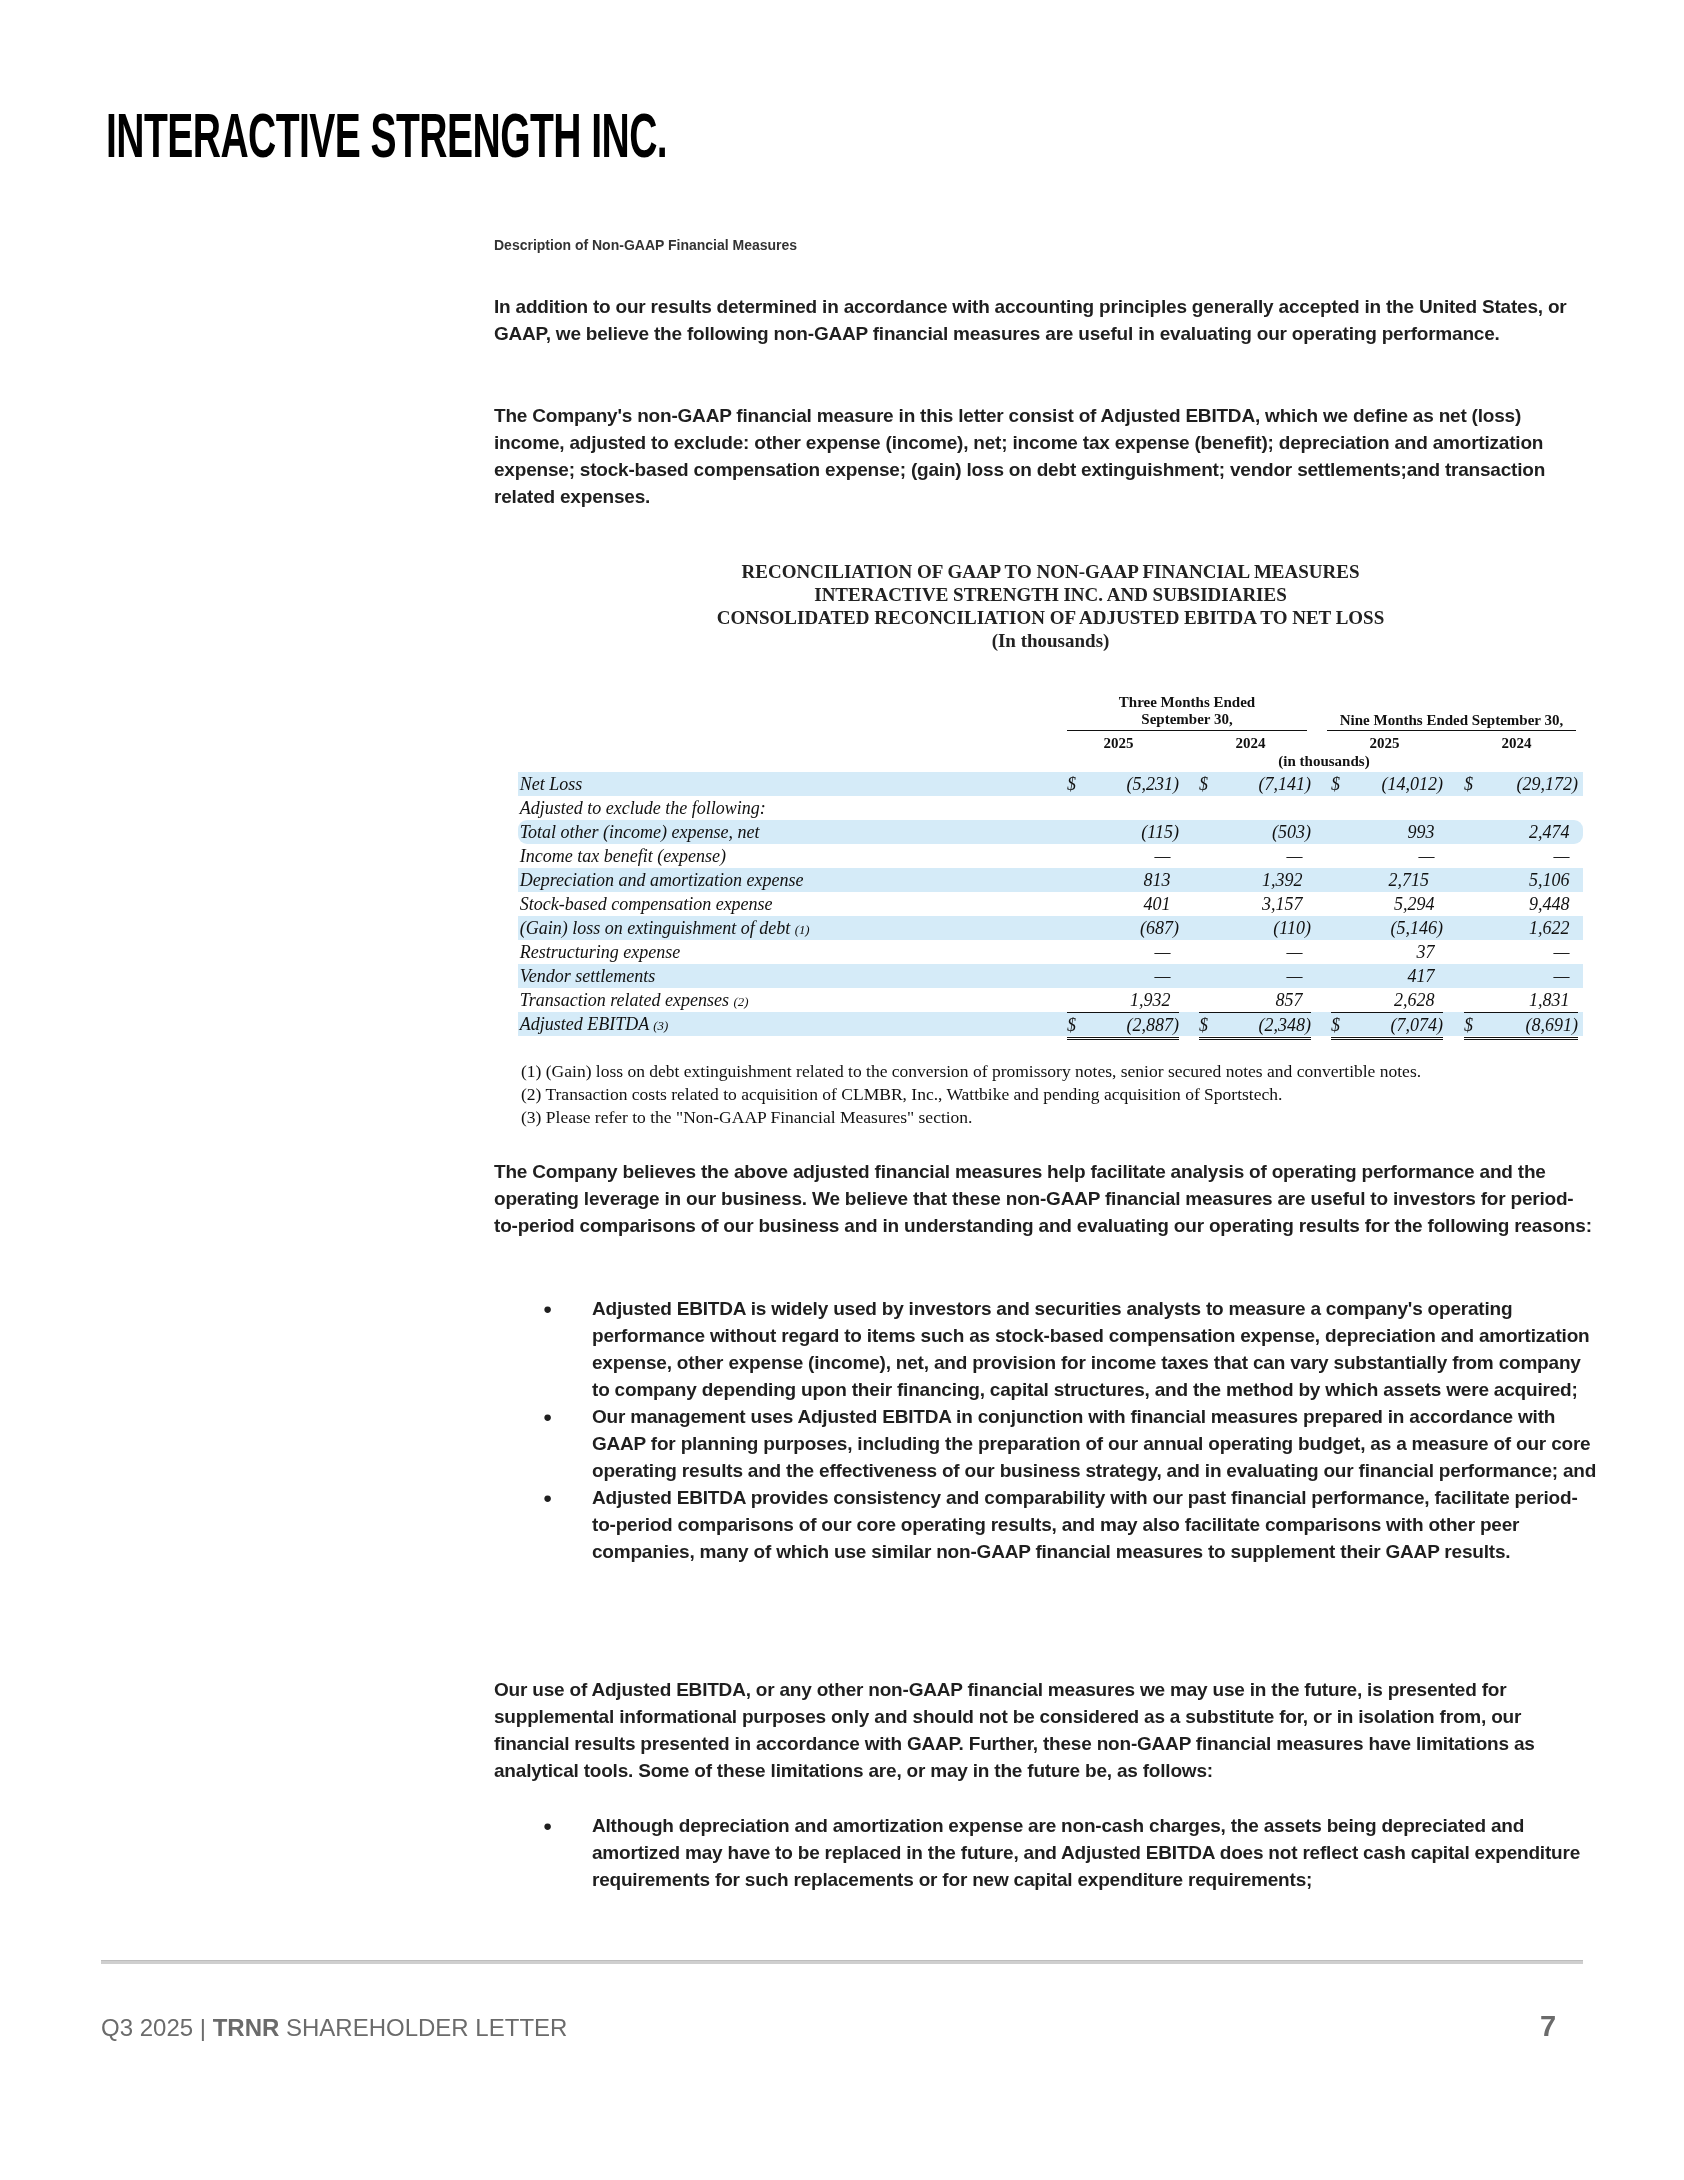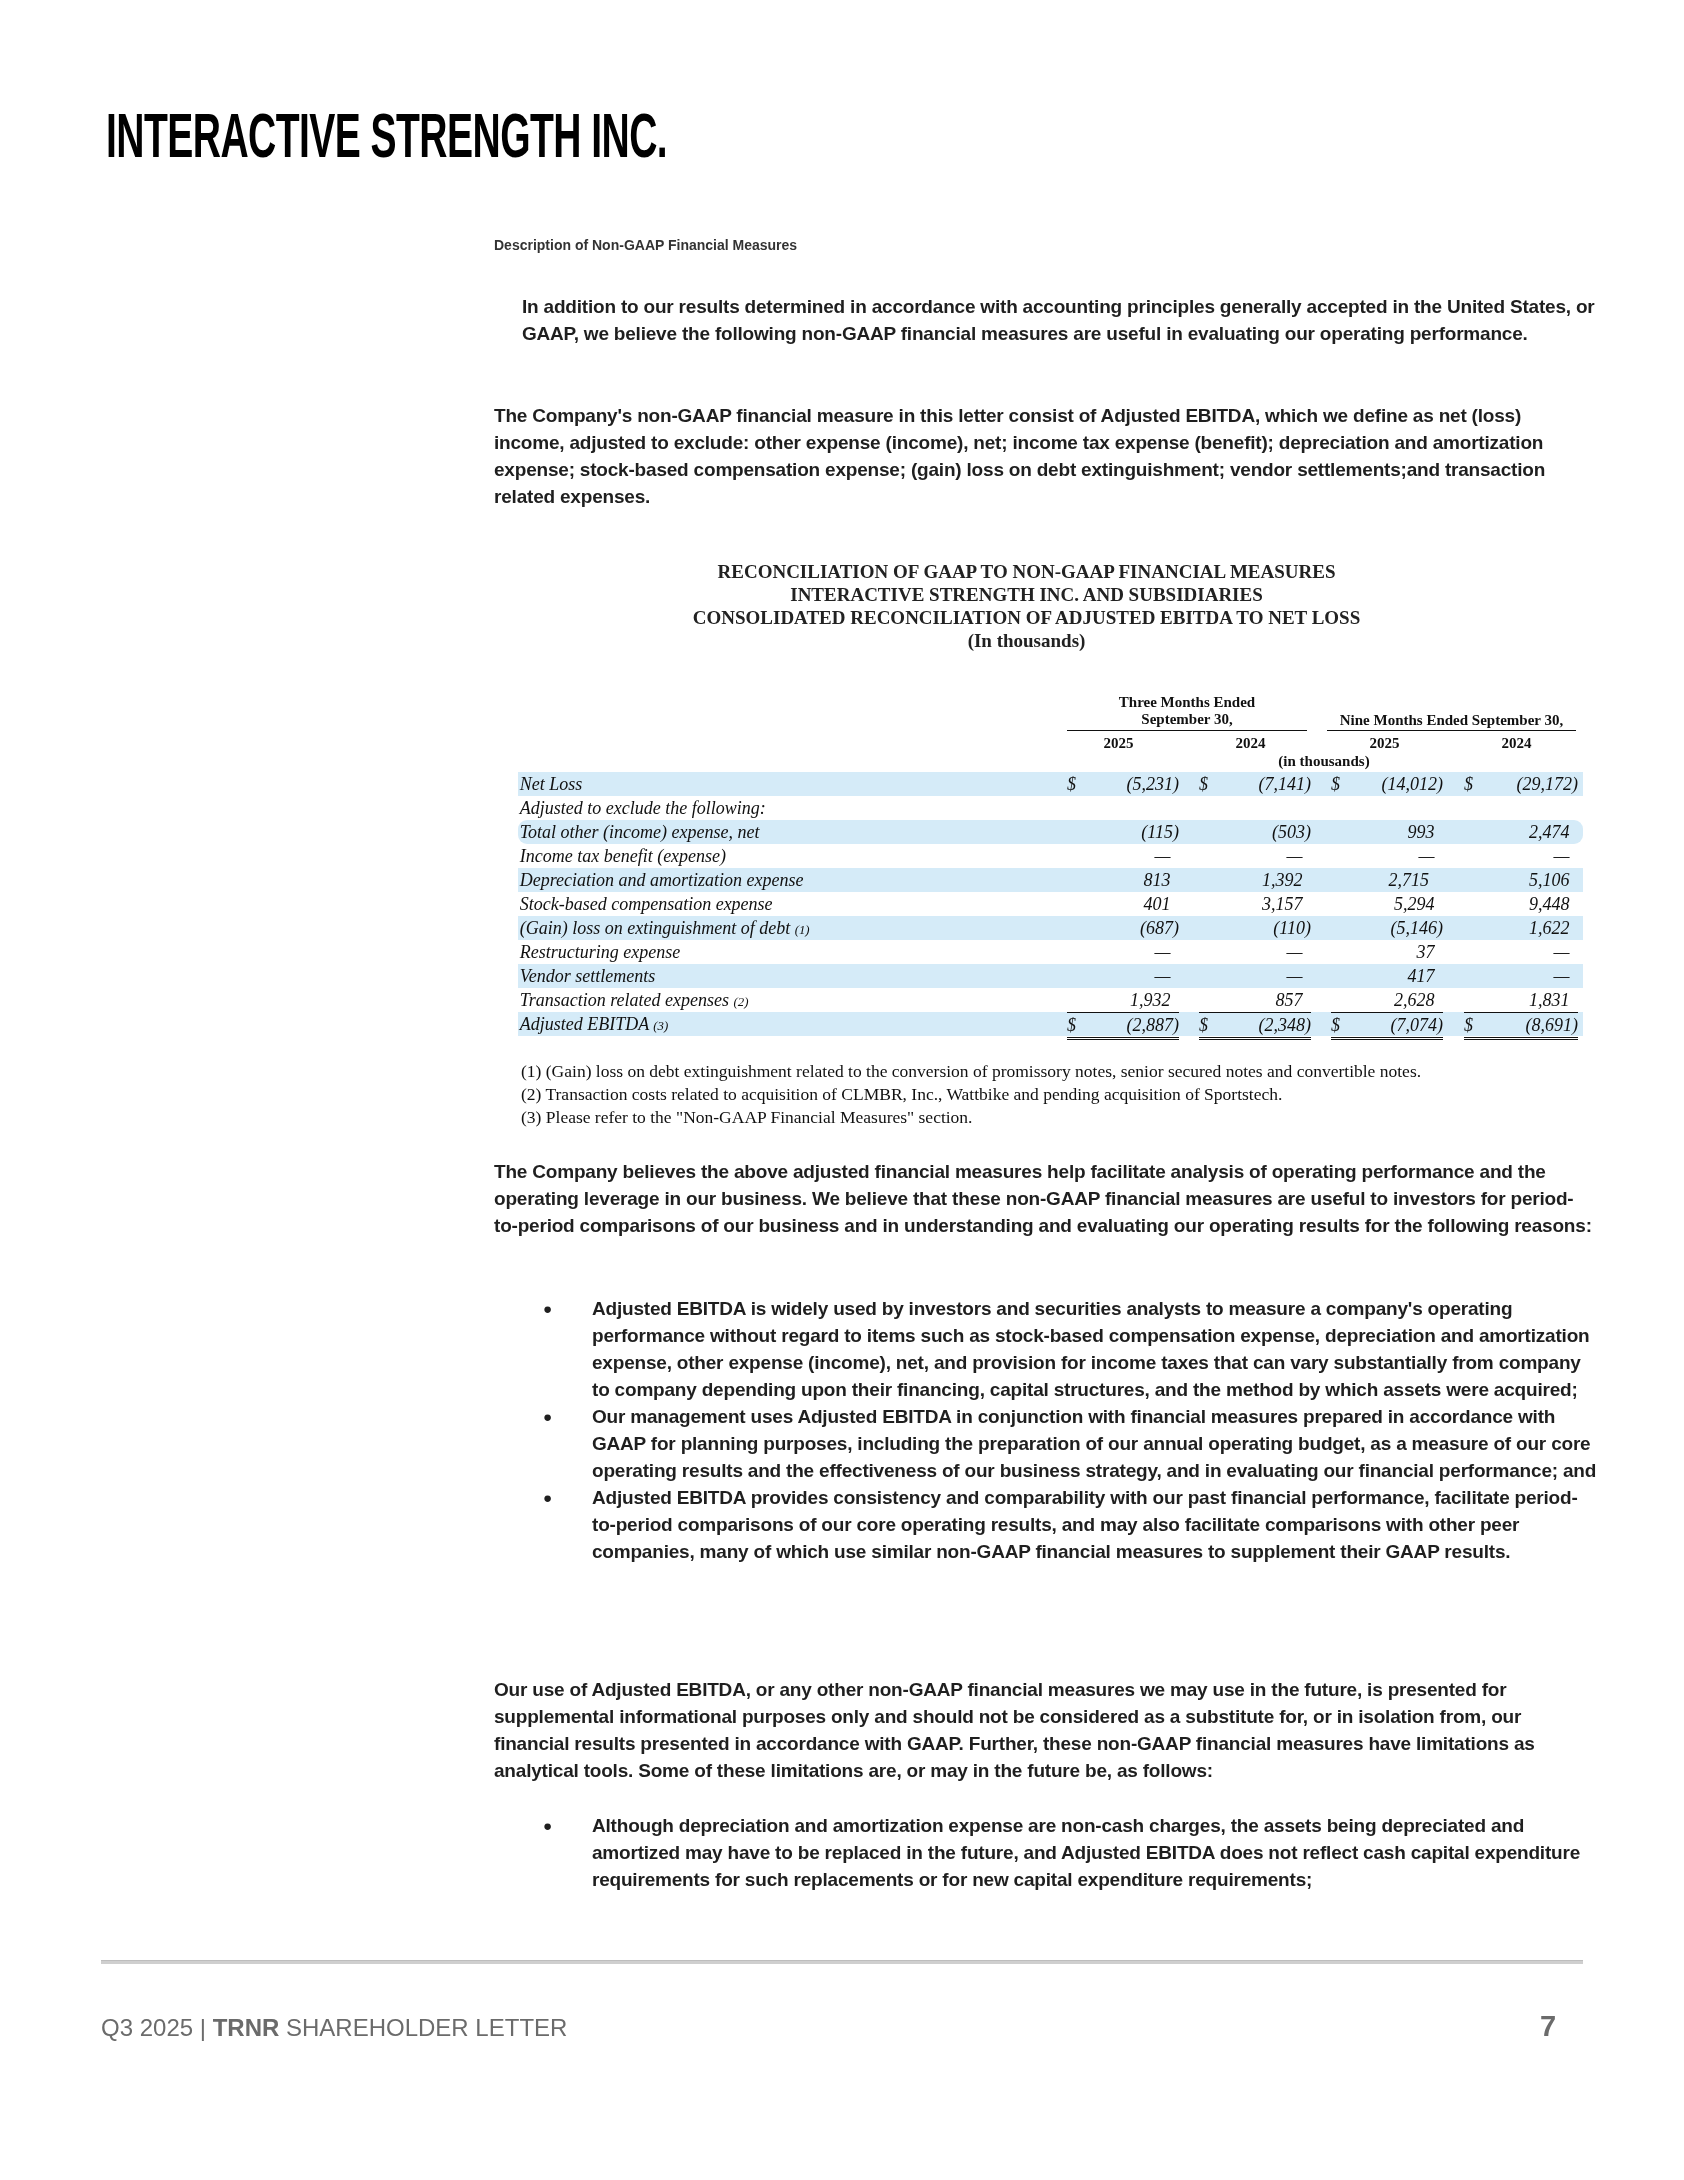--- a/index.html
+++ b/index.html
@@ -3,24 +3,24 @@
 <meta charset="utf-8">
 <style>
   html, body { margin: 0; padding: 0; background: #ffffff; }
   body { width: 1685px; height: 2181px; position: relative; overflow: hidden; font-family: "Liberation Sans", sans-serif; color: #1f1f1f; }
 
   .logo { position: absolute; left: 106px; top: 104px; font-family: "Liberation Sans", sans-serif; font-weight: 700; font-size: 63px; line-height: 63px; letter-spacing: -0.9px; transform: scaleX(0.62); transform-origin: left top; color: #000; white-space: nowrap; }
 
   .content { position: absolute; left: 494px; top: 232px; width: 1095px; }
   .section-heading { font-size: 14px; font-weight: 700; color: #333; margin: 0; line-height: 27px; }
   .para { font-size: 19px; font-weight: 700; line-height: 27px; margin: 0; color: #1f1f1f; letter-spacing: -0.2px; }
-  .p1 { position: absolute; left: 522px; top: 293px; width: 1099px; }
+  .p1 { position: absolute; left: 494px; top: 293px; width: 1099px; }
   .p2 { position: absolute; left: 494px; top: 402px; width: 1099px; }
 
-  .tbl-titles { position: absolute; left: 494px; top: 560px; width: 1065px; text-align: center; font-family: "Liberation Serif", serif; font-weight: 700; font-size: 19px; line-height: 23px; color: #222; }
+  .tbl-titles { position: absolute; left: 518px; top: 560px; width: 1065px; text-align: center; font-family: "Liberation Serif", serif; font-weight: 700; font-size: 19px; line-height: 23px; color: #222; }
   .tbl-titles div { white-space: nowrap; }
 
   .col-hdr { position: absolute; font-family: "Liberation Serif", serif; font-weight: 700; font-size: 15px; line-height: 17px; color: #111; text-align: center; }
   .hdr-rule { position: absolute; height: 0; border-top: 1.7px solid #111; }
 
   .table { position: absolute; left: 518px; top: 772px; width: 1065px; font-family: "Liberation Serif", serif; font-size: 18px; color: #111; }
   .row { position: relative; height: 24px; line-height: 24px; font-style: italic; }
   .row.band { background: #d5ebf8; }
   .row .label { position: absolute; left: 1.7px; white-space: nowrap; }
   .row .label .fn { font-size: 12.8px; }

